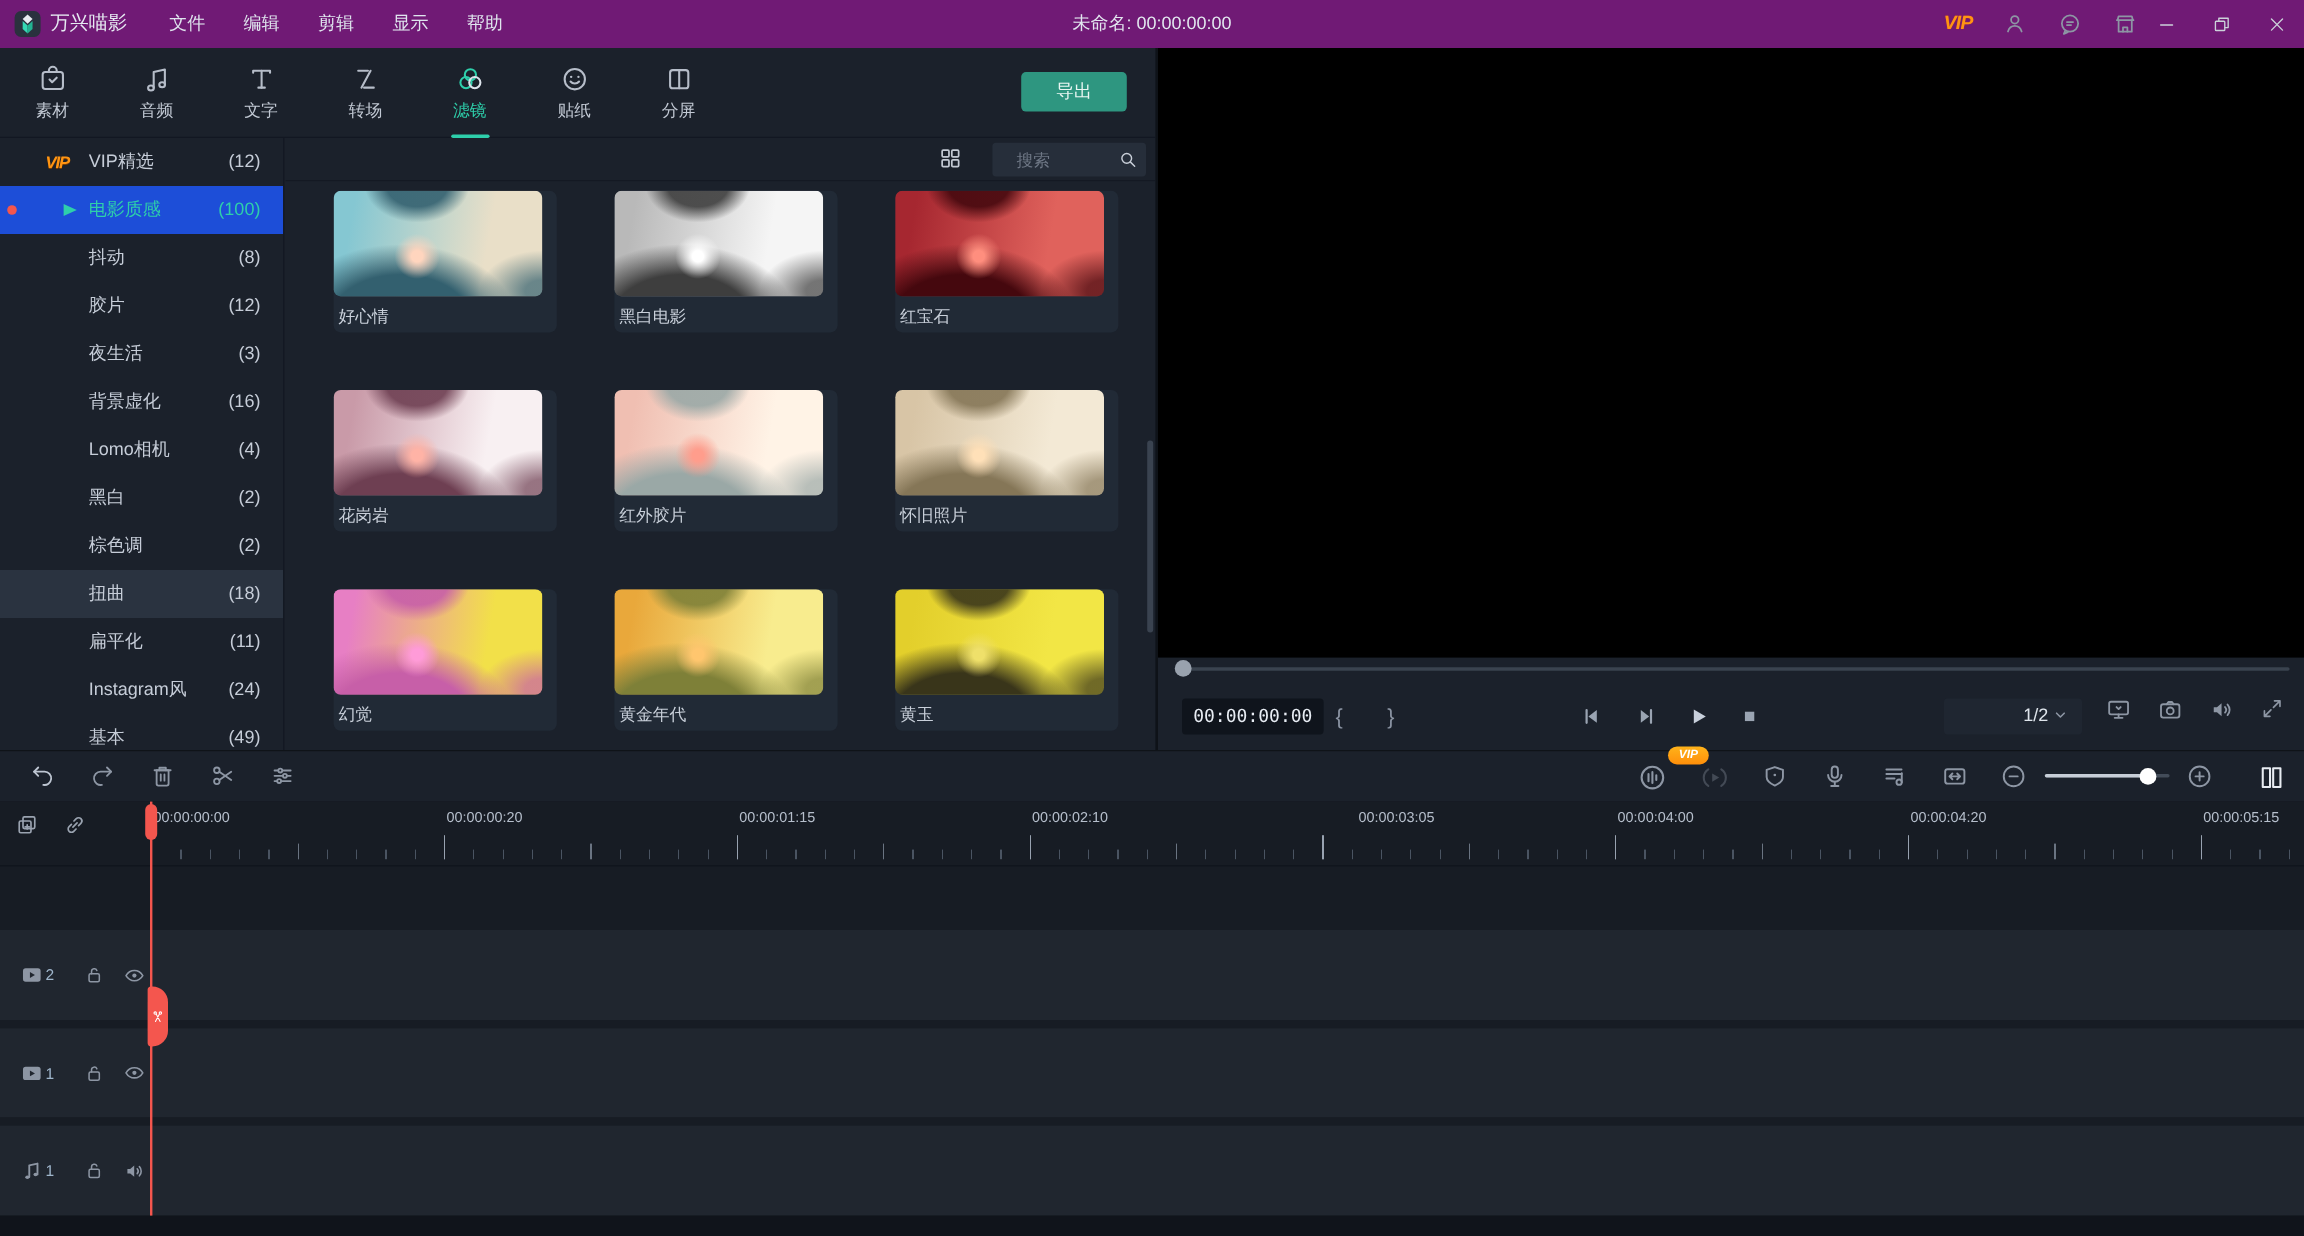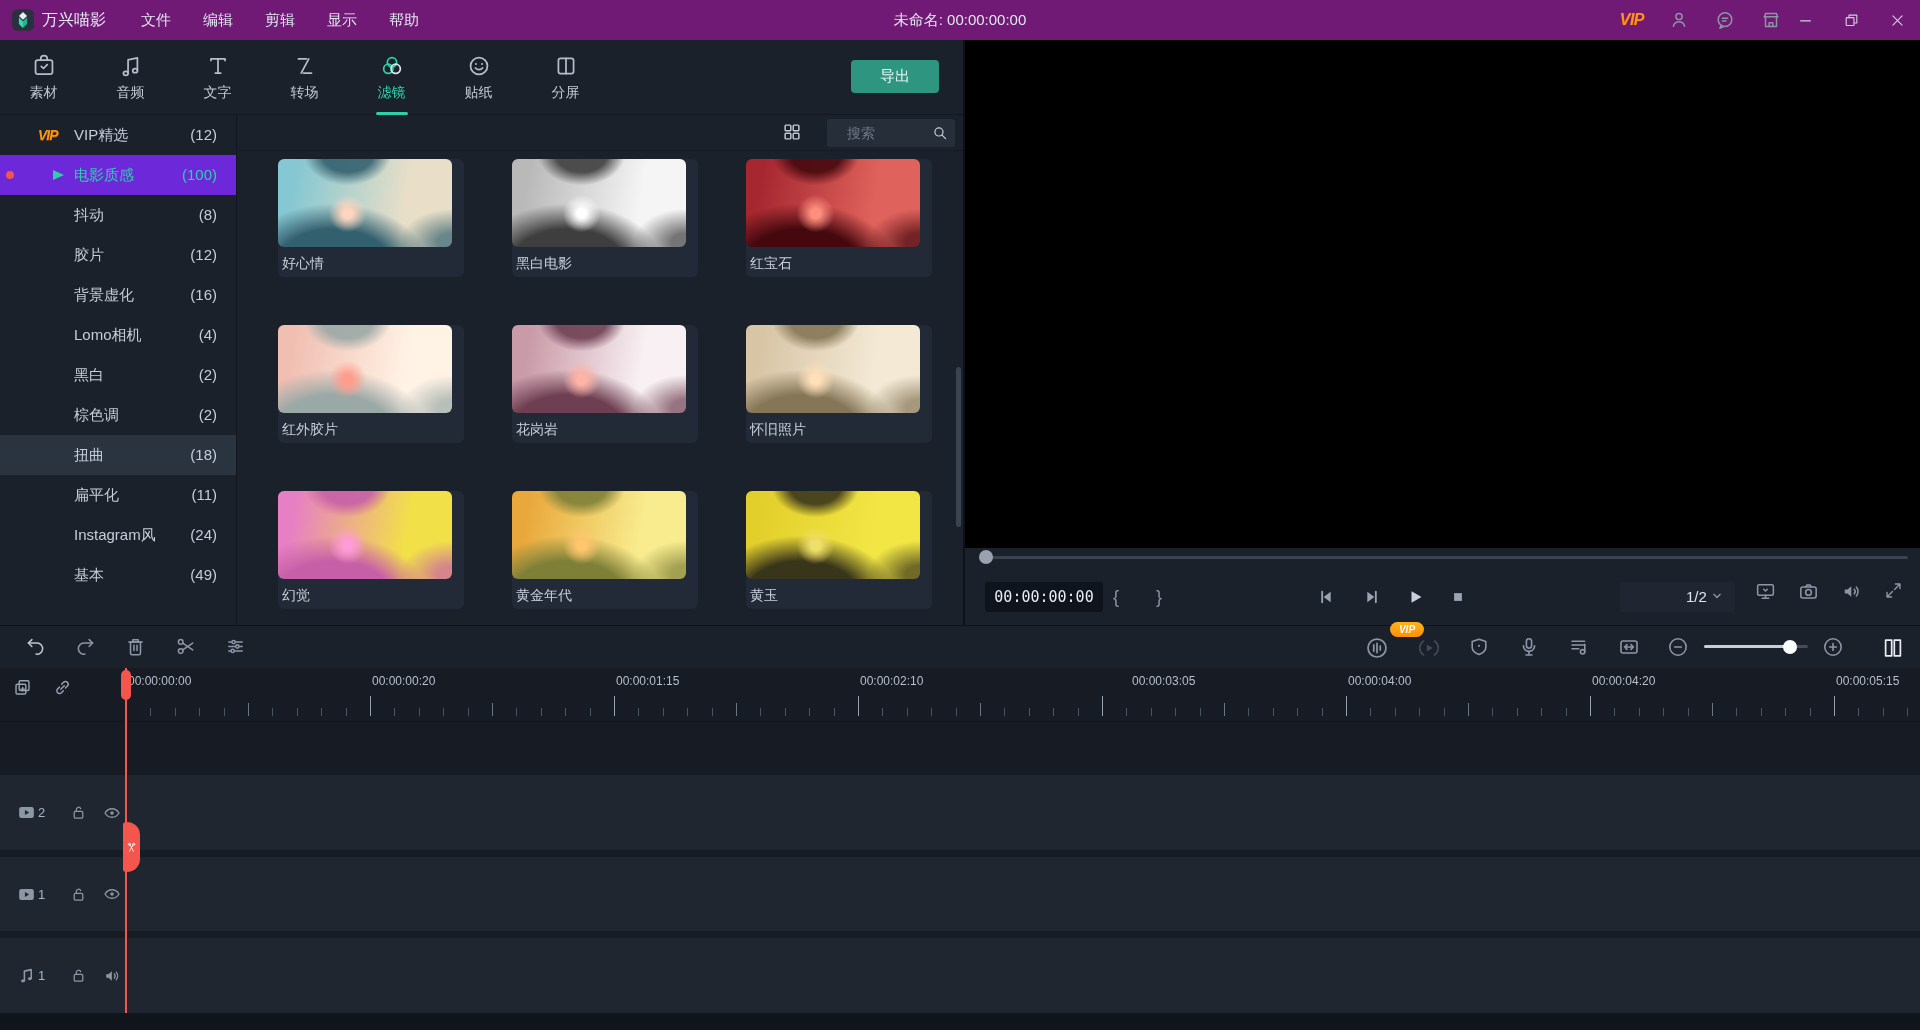--- a/index.html
+++ b/index.html
@@ -33,21 +33,21 @@
   .tab.active .icon { color:#2ECFAB; }
   .tab.active::after { content:""; position:absolute; bottom:0; left:50%; transform:translateX(-50%);
     width:32px; height:3px; border-radius:2px; background:#2ECFAB; }
   #export-btn { position:absolute; right:24px; top:20px; width:88px; height:33px; border-radius:4px;
     background:#2E9680; color:#E9F6F2; font-size:15px; display:flex; align-items:center; justify-content:center; }
 
   #sidebar { position:absolute; left:0; top:75px; width:237px; height:510px; overflow:hidden; border-right:1px solid #121722; }
   .side-item { position:relative; height:40px; line-height:40px; font-size:15px; color:#C6CDD8; }
   .side-item .lbl { position:absolute; left:74px; white-space:nowrap; }
   .side-item .cnt { position:absolute; right:19px; }
-  .side-item.selected { background:#6d28d9; color:#2ECFAB; }
+  .side-item.selected { background:#1d4ed8; color:#2ECFAB; }
   .side-item.hover { background:#2A3340; }
   .side-item .red-dot { position:absolute; left:6px; top:16px; width:8px; height:8px; border-radius:50%; background:#F4564E; }
   .side-item .play-tri { position:absolute; left:53px; top:15px; width:0; height:0;
     border-left:11px solid #2ECFAB; border-top:5.5px solid transparent; border-bottom:5.5px solid transparent; }
   .side-item .vip-logo { position:absolute; left:38px; font-style:italic; font-weight:bold; font-size:14px;
     color:#FF9513; letter-spacing:-1px; text-shadow:0 1px 0 #7a3c00; }
 
   #content { position:absolute; left:238px; top:75px; width:725px; height:510px; }
   #content-topbar { position:absolute; left:0; top:0; right:0; height:36px; border-bottom:1px solid #141923;
     display:flex; align-items:center; }
@@ -269,20 +269,24 @@
       </div>
       <div class="side-item">
         <span class="lbl">抖动</span>
         <span class="cnt">(8)</span>
       </div>
       <div class="side-item">
         <span class="lbl">胶片</span>
         <span class="cnt">(12)</span>
       </div>
       <div class="side-item">
+        <span class="lbl">夜生活</span>
+        <span class="cnt">(3)</span>
+      </div>
+      <div class="side-item">
         <span class="lbl">背景虚化</span>
         <span class="cnt">(16)</span>
       </div>
       <div class="side-item">
         <span class="lbl">Lomo相机</span>
         <span class="cnt">(4)</span>
       </div>
       <div class="side-item">
         <span class="lbl">黑白</span>
         <span class="cnt">(2)</span>
@@ -335,26 +339,26 @@
         </div>
         <div class="filter-cell">
           <div class="filter-thumb" style="background:radial-gradient(circle at 40% 62%, #FFFFFF 0 4%, #FFFFFF00 16%),radial-gradient(90% 120% at 32% 125%, #3E3E3E 38%, #3E3E3E00 62%),radial-gradient(42% 60% at 40% -6%, #3E3E3EE6 35%, #3E3E3E00 60%),radial-gradient(55% 70% at 100% 95%, #3E3E3EB3 15%, #3E3E3E00 55%),linear-gradient(100deg, #B9B9B9 10%, #F5F5F5 72%)"></div>
           <div class="filter-name">黑白电影</div>
         </div>
         <div class="filter-cell">
           <div class="filter-thumb" style="background:radial-gradient(circle at 40% 62%, #FF8E7E 0 4%, #FF8E7E00 16%),radial-gradient(90% 120% at 32% 125%, #45080E 38%, #45080E00 62%),radial-gradient(42% 60% at 40% -6%, #45080EE6 35%, #45080E00 60%),radial-gradient(55% 70% at 100% 95%, #45080EB3 15%, #45080E00 55%),linear-gradient(100deg, #A62730 10%, #E0625C 72%)"></div>
           <div class="filter-name">红宝石</div>
         </div>
         <div class="filter-cell">
+          <div class="filter-thumb" style="background:radial-gradient(circle at 40% 62%, #FFB3A6 0 4%, #FFB3A600 16%),radial-gradient(90% 120% at 32% 125%, #6E3F52 38%, #6E3F5200 62%),radial-gradient(42% 60% at 40% -6%, #6E3F52E6 35%, #6E3F5200 60%),radial-gradient(55% 70% at 100% 95%, #6E3F52B3 15%, #6E3F5200 55%),linear-gradient(100deg, #C99AA8 10%, #F8F0F2 72%)"></div>
+          <div class="filter-name">花岗岩</div>
+        </div>
+        <div class="filter-cell">
           <div class="filter-thumb" style="background:radial-gradient(circle at 40% 62%, #FF9D8C 0 4%, #FF9D8C00 16%),radial-gradient(90% 120% at 32% 125%, #9AA8A6 38%, #9AA8A600 62%),radial-gradient(42% 60% at 40% -6%, #9AA8A6E6 35%, #9AA8A600 60%),radial-gradient(55% 70% at 100% 95%, #9AA8A6B3 15%, #9AA8A600 55%),linear-gradient(100deg, #F0BFB2 10%, #FFF3E6 72%)"></div>
           <div class="filter-name">红外胶片</div>
-        </div>
-        <div class="filter-cell">
-          <div class="filter-thumb" style="background:radial-gradient(circle at 40% 62%, #FFB3A6 0 4%, #FFB3A600 16%),radial-gradient(90% 120% at 32% 125%, #6E3F52 38%, #6E3F5200 62%),radial-gradient(42% 60% at 40% -6%, #6E3F52E6 35%, #6E3F5200 60%),radial-gradient(55% 70% at 100% 95%, #6E3F52B3 15%, #6E3F5200 55%),linear-gradient(100deg, #C99AA8 10%, #F8F0F2 72%)"></div>
-          <div class="filter-name">花岗岩</div>
         </div>
         <div class="filter-cell">
           <div class="filter-thumb" style="background:radial-gradient(circle at 40% 62%, #FFE0B8 0 4%, #FFE0B800 16%),radial-gradient(90% 120% at 32% 125%, #857657 38%, #85765700 62%),radial-gradient(42% 60% at 40% -6%, #857657E6 35%, #85765700 60%),radial-gradient(55% 70% at 100% 95%, #857657B3 15%, #85765700 55%),linear-gradient(100deg, #D8C5A6 10%, #F3E9D5 72%)"></div>
           <div class="filter-name">怀旧照片</div>
         </div>
         <div class="filter-cell">
           <div class="filter-thumb" style="background:radial-gradient(circle at 40% 62%, #FF9BD8 0 4%, #FF9BD800 16%),radial-gradient(90% 120% at 32% 125%, #C75FA8 38%, #C75FA800 62%),radial-gradient(42% 60% at 40% -6%, #C75FA8E6 35%, #C75FA800 60%),radial-gradient(55% 70% at 100% 95%, #C75FA8B3 15%, #C75FA800 55%),linear-gradient(100deg, #E77FC4 10%, #F2E049 72%)"></div>
           <div class="filter-name">幻觉</div>
         </div>
         <div class="filter-cell">

